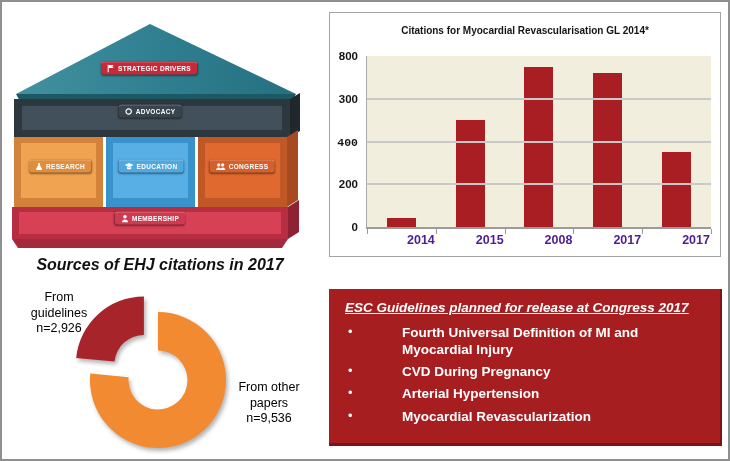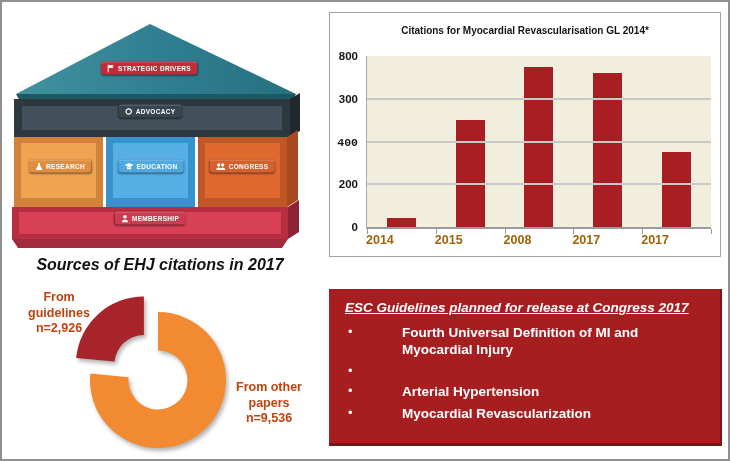--- a/index.html
+++ b/index.html
@@ -28,31 +28,31 @@
              font-size:10px;font-weight:bold;color:#141414;}
   #plot{position:absolute;left:36px;top:43px;width:344px;height:171px;
         border-left:1px solid #a9a9a9;border-bottom:2px solid #9b9b9b;}
   .gridline{position:absolute;left:0;right:0;height:2px;background:#c9c9c9;transform:translateY(50%);}
   #bars{position:absolute;left:0;top:0;width:100%;height:100%;display:flex;align-items:flex-end;}
   .slot{flex:1;height:100%;display:flex;justify-content:center;align-items:flex-end;}
   .bar{width:29px;}
   #ylabels{position:absolute;left:0;top:43px;width:31px;height:171px;}
   .ylabel{position:absolute;right:3px;transform:translateY(50%);font-size:11.5px;font-weight:bold;color:#141414;}
   #xlabels{position:absolute;left:36px;top:220px;width:344px;display:flex;}
-  .xlabel{flex:1;text-align:left;font-size:12.5px;font-weight:bold;color:#a16207;}
+  .xlabel{flex:1;text-align:right;font-size:12.5px;font-weight:bold;color:#4c1d95;}
   .xtick{position:absolute;bottom:-7px;width:1px;height:5px;background:#999;}
 
   
   .donut-panel{position:absolute;left:8px;top:252px;width:314px;height:205px;}
   .donut-title{position:absolute;left:0;top:2px;width:300px;text-align:center;
                font-size:16px;font-weight:bold;font-style:italic;color:#111;}
   .donut-svg{position:absolute;left:0;top:0;}
   .donut-svg path{filter:drop-shadow(2px 3px 2px rgba(0,0,0,.30));}
-  .donut-label{position:absolute;font-weight:bold;font-size:12.5px;line-height:1.25;
-               text-align:center;color:#c2410c;}
+  .donut-label{position:absolute;font-weight:normal;font-size:12.5px;line-height:1.25;
+               text-align:center;color:#000000;}
   .lbl-guidelines{left:6px;top:36px;width:86px;}
   .lbl-others{left:213px;top:126px;width:92px;}
 
   
   .redbox{position:absolute;left:327px;top:287px;width:393px;height:157px;box-sizing:border-box;
           background:#A61E20;border-right:2px solid #7E1316;border-bottom:3px solid #7E1316;
           padding:9px 14px;color:#fff;}
   .redbox-title{font-size:13.5px;font-weight:bold;font-style:italic;text-decoration:underline;
                 margin:2px 0 9px 2px;white-space:nowrap;}
   #gl-list{list-style:none;margin:0;padding:0;}
@@ -208,20 +208,21 @@
 
   <div class="redbox">
     <div class="redbox-title">ESC Guidelines planned for release at Congress 2017</div>
     <ul id="gl-list">
         <li>
           <span class="b">•</span>
           <span class="t">Fourth Universal Definition of MI and Myocardial Injury</span>
         </li>
         <li>
           <span class="b">•</span>
+          <span class="t">CVD During Pregnancy</span>
         </li>
         <li>
           <span class="b">•</span>
           <span class="t">Arterial Hypertension</span>
         </li>
         <li>
           <span class="b">•</span>
           <span class="t">Myocardial Revascularization</span>
         </li>
       </ul>

